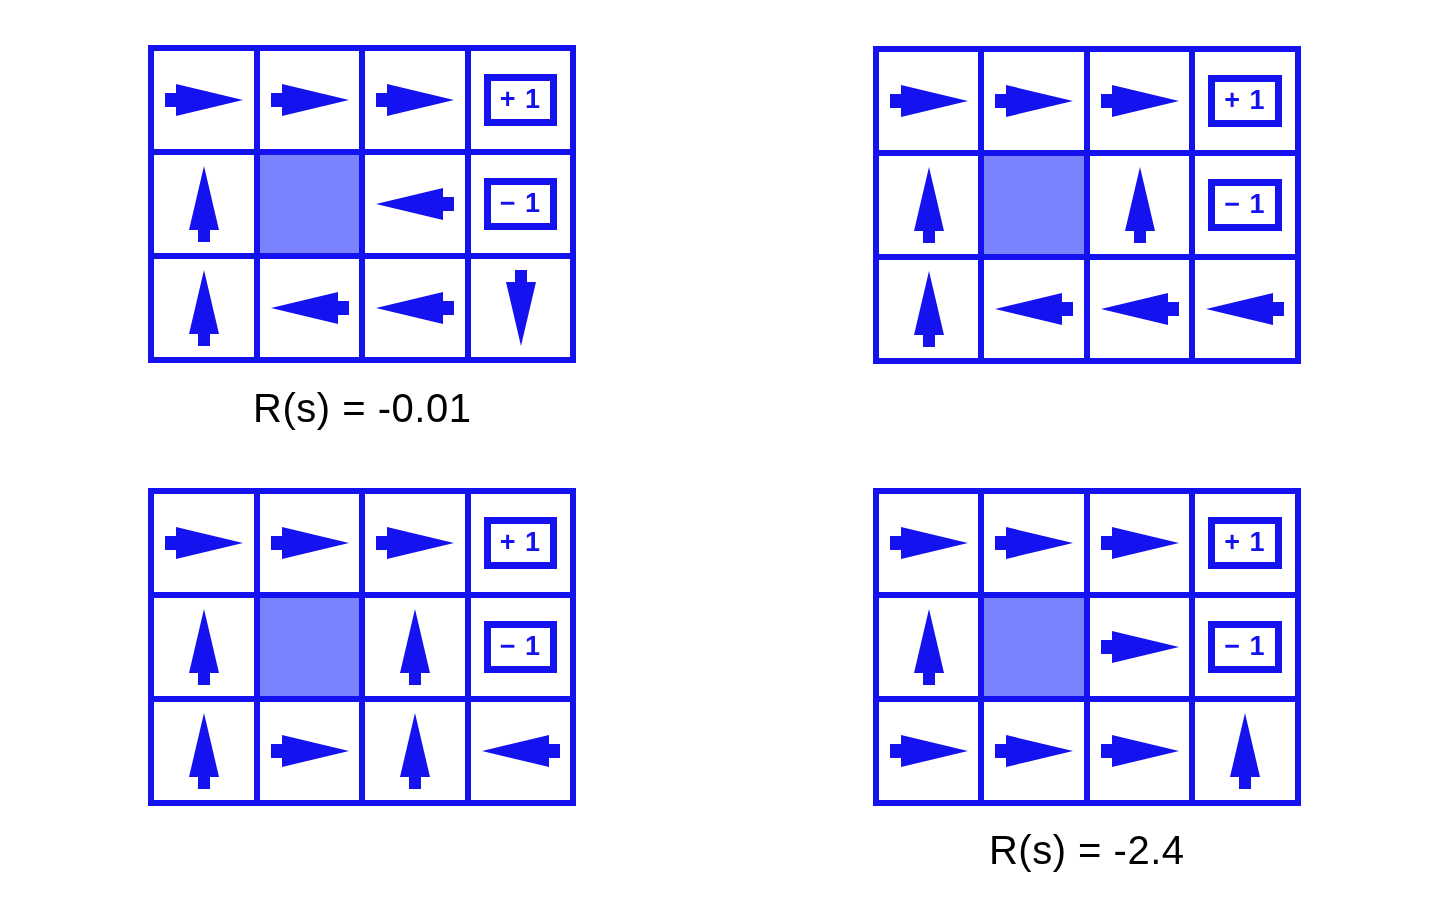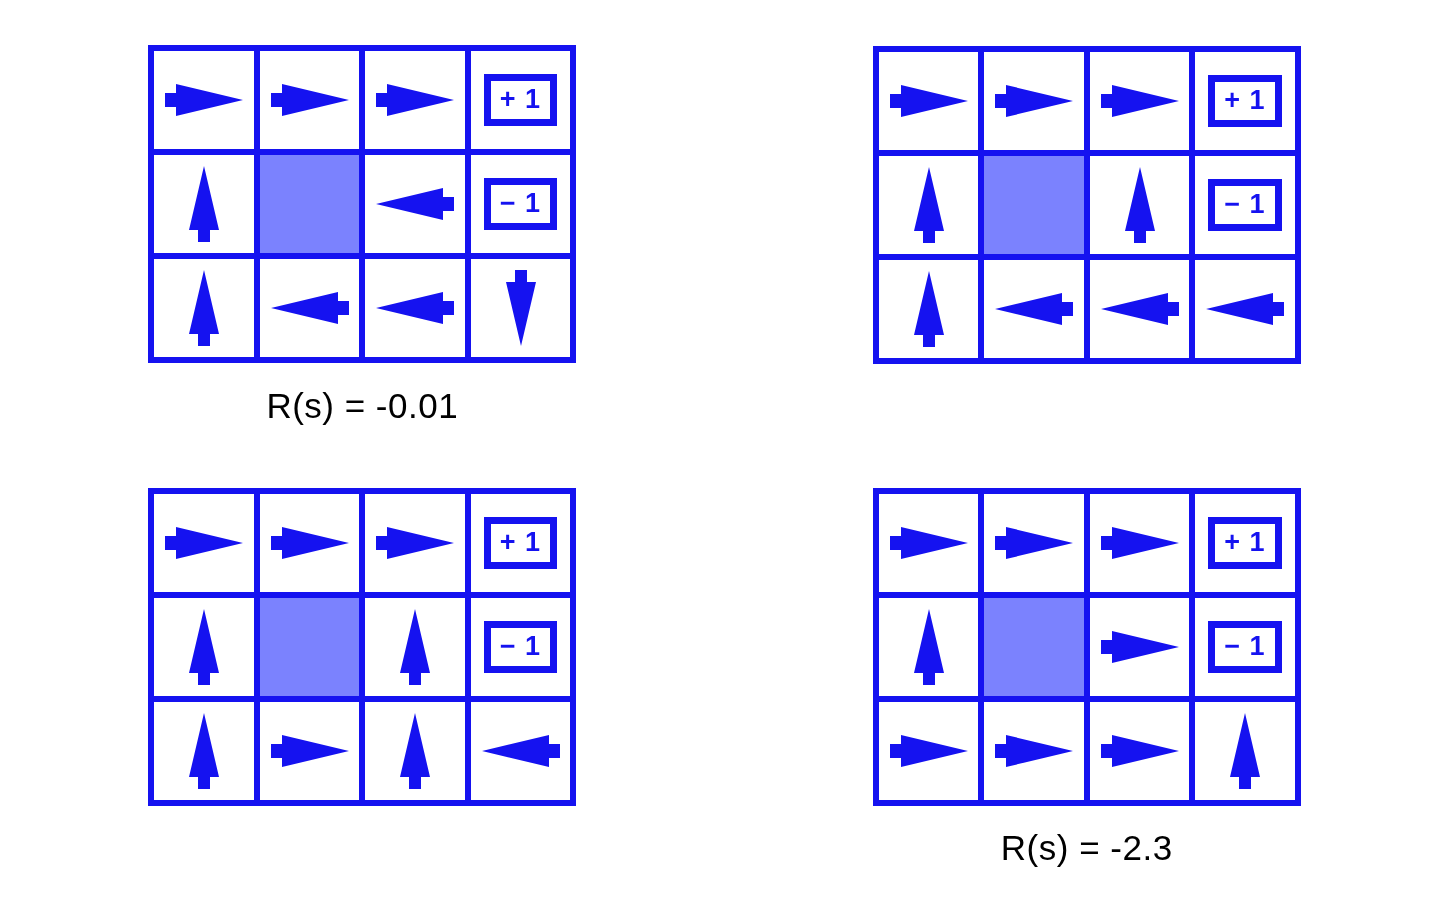--- a/index.html
+++ b/index.html
@@ -77,21 +77,21 @@
     padding: 5px 9px 6px 9px;
     min-width: 62px;
     text-align: center;
     white-space: nowrap;
   }
 
   
   .caption {
     margin-top: 23px;
     font-family: "Liberation Sans", sans-serif;
-    font-size: 35px;
+    font-size: 40px;
     color: #000000;
     letter-spacing: 0.5px;
     white-space: nowrap;
   }
   .panel.p2 .caption, .panel.p3 .caption { margin-top: 22px; }
 </style>
 </head>
 <body style="background: rgb(255, 255, 255);">
 
 <div id="figure">
@@ -384,15 +384,15 @@
           </span>
         </div>
         <div class="cell">
           <span class="arrow">
             <svg width="44" height="76" viewBox="0 0 44 76">
               <path d="M 22 0 L 37 64 L 28 64 L 28 76 L 16 76 L 16 64 L 7 64 Z" fill="var(--arrow)"></path>
             </svg>
           </span>
         </div>
       </div>
-      <div class="caption">R(s) = -2.3</div>
+      <div class="caption">R(s) = -2.4</div>
     </section>
   </div>
 
 </body></html>

